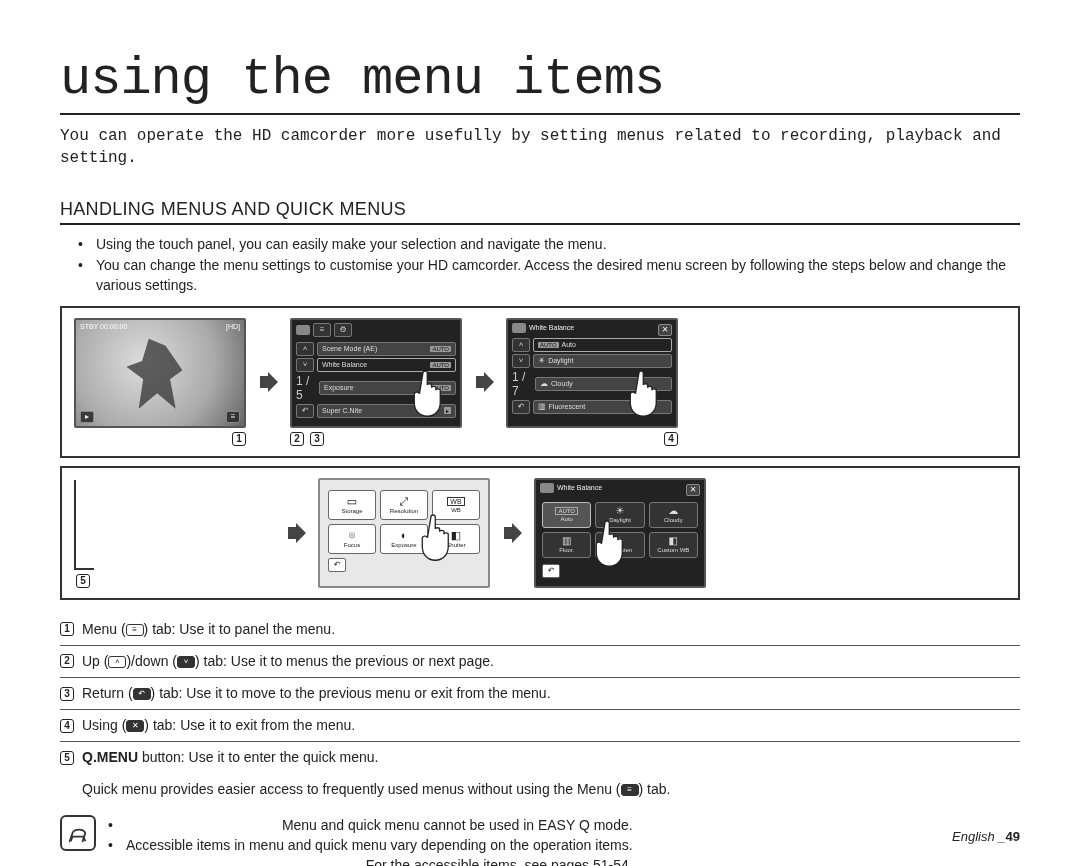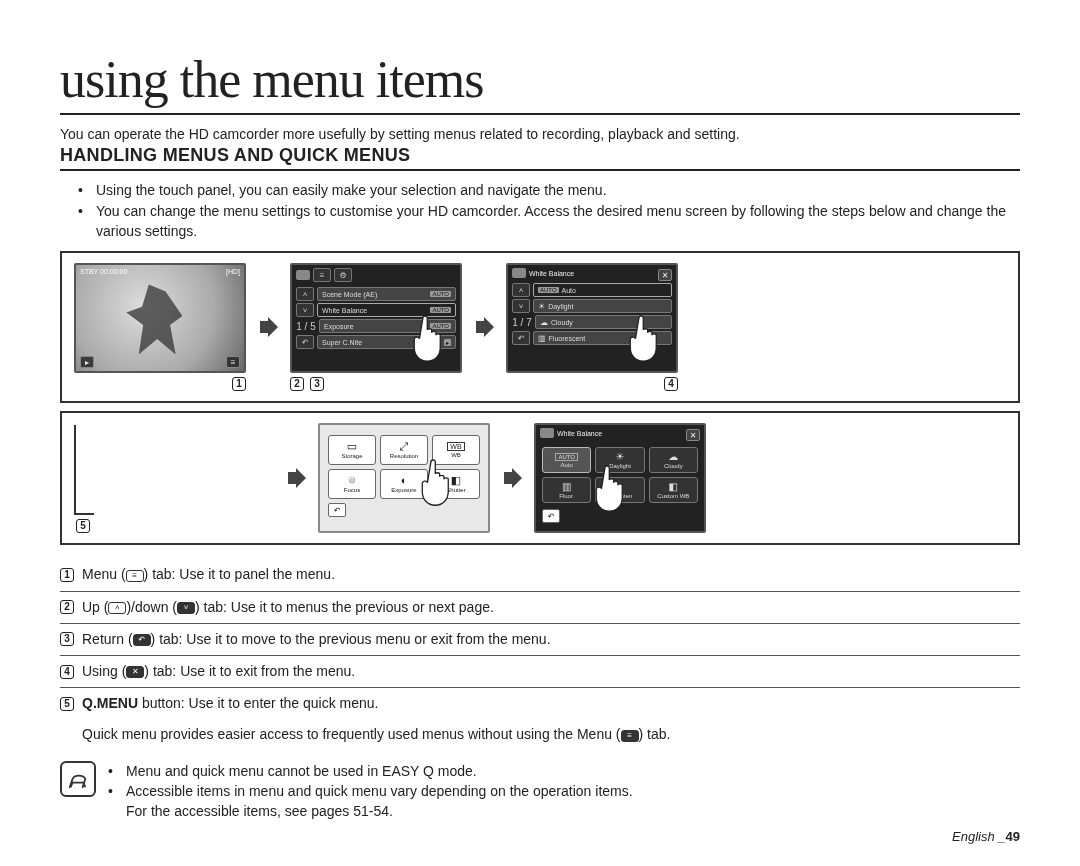--- a/index.html
+++ b/index.html
@@ -12,26 +12,26 @@
     position: relative;
     color: #222;
   }
   .title {
     font-size: 52px;
     font-weight: 200;
     letter-spacing: -1px;
     border-bottom: 2px solid #222;
     padding-bottom: 4px;
     margin-bottom: 10px;
-    font-family: Liberation Serif, serif;
-  }
-  .intro { font-size: 14px; margin-bottom: 0; line-height: 1.4; }
+    font-family: Liberation Mono, monospace;
+  }
+  .intro { font-size: 16px; margin-bottom: 29px; line-height: 1.4; font-family: Liberation Mono, monospace; }
   .section-heading {
     font-size: 18px;
-    font-weight: 700;
+    font-weight: 400;
     border-bottom: 2px solid #222;
     padding-bottom: 3px;
     margin-bottom: 10px;
     letter-spacing: .3px;
   }
   ul.bullets {
     list-style: none;
     margin: 0 0 10px 18px;
     font-size: 14px;
     line-height: 1.4;
@@ -105,21 +105,21 @@
     background:#333; display:flex; align-items:center; justify-content:center;
     font-size:8px; color:#ccc;
   }
   .menu-item {
     flex:1; height:14px; border:1px solid #777; border-radius:2px;
     background:#444; display:flex; align-items:center;
     padding:0 4px; font-size:7px; color:#ddd; gap:3px;
   }
   .menu-item-sel { background:#222; border-color:#aaa; }
   .tag { background:#999; color:#111; font-size:6px; padding:0 2px; border-radius:1px; }
-  .pager { width:20px; text-align:center; font-size:10px; color:#ccc; }
+  .pager { width:20px; text-align:left; font-size:12px; color:#ccc; }
 
   .grid-icons {
     display:grid; grid-template-columns: repeat(3, 1fr);
     gap:4px; padding:10px 8px 4px 8px;
   }
   .grid-icon {
     height:30px; border:1.5px solid #666; background:#fff; border-radius:3px;
     display:flex; flex-direction:column; align-items:center; justify-content:center;
     font-size:6px; color:#222; gap:1px;
   }
@@ -150,21 +150,21 @@
   .note-box {
     display:flex; gap:12px; margin-top:10px; font-size:14px; line-height:1.45;
     align-items:flex-start;
   }
   .note-icon {
     width:36px; height:36px; border:2.5px solid #333; border-radius:6px;
     display:flex; align-items:center; justify-content:center; flex-shrink:0;
   }
   .note-icon svg { width:22px; height:22px; }
   ul.note-list { list-style:none; }
-  ul.note-list li { position:relative; padding-left:18px; }
+  ul.note-list li { position:relative; padding-left:18px;text-align:right; }
   ul.note-list li::before { content:"•"; position:absolute; left:0; }
 
   .page-footer {
     position:absolute; bottom:22px; right:60px;
     font-size:13px; font-style:italic;
   }
   .page-footer b { font-style:normal; font-weight:700;margin-top:13px; }
 
   
   .sports {

